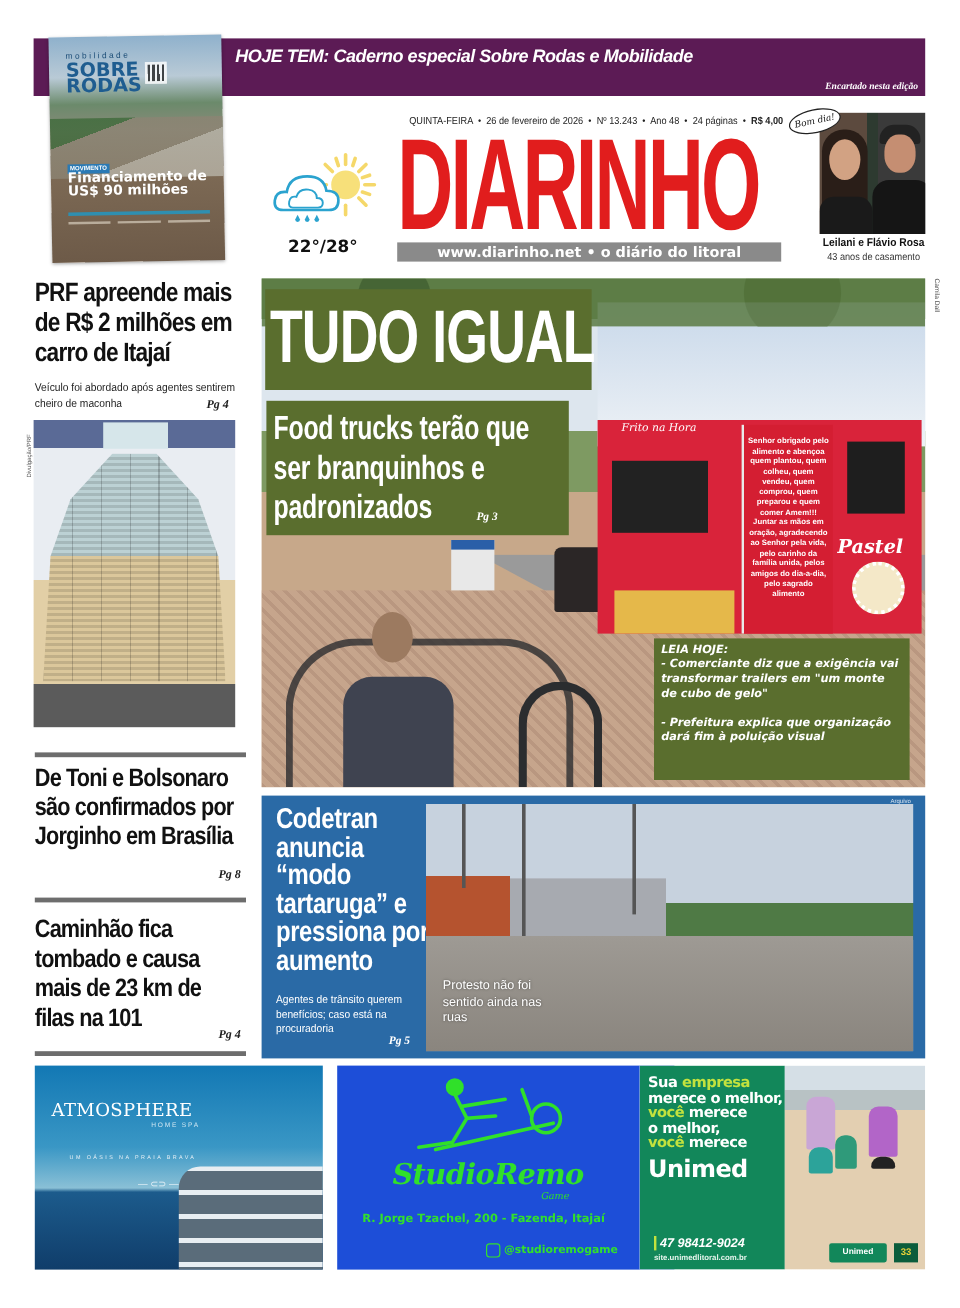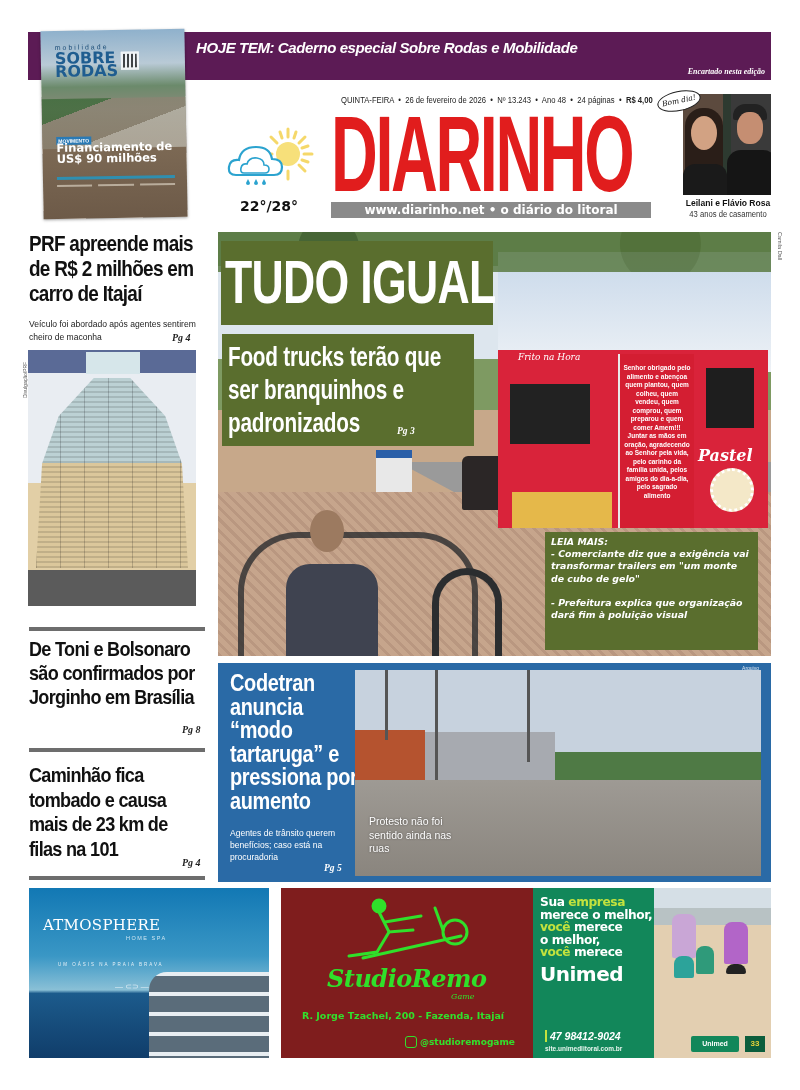--- a/index.html
+++ b/index.html
@@ -122,21 +122,21 @@
 
   
   .ad { top: 888px; height: 170px; overflow: hidden; }
   .ad-atm { left: 29px; width: 240px; background: linear-gradient(180deg, #1278b4 0%, #3a97c5 40%, #8ac0d6 60%, #1c5b8c 62%, #103d6a 100%); }
   .ad-atm .name { position: absolute; left: 14px; top: 28px; color: #fff; font-family: "DejaVu Serif", serif; font-size: 15px; letter-spacing: 0.3px; }
   .ad-atm .home { position: absolute; left: 97px; top: 47px; color: #cfe6f2; font-size: 5.5px; letter-spacing: 1.5px; }
   .ad-atm .slogan { position: absolute; left: 29px; top: 74px; color: #e5f0f7; font-size: 4.5px; letter-spacing: 2px; }
   .ad-atm .logo2 { position: absolute; left: 86px; top: 94px; color: #e5f0f7; font-size: 8px; }
   .ad-atm .building { position: absolute; left: 120px; top: 84px; width: 120px; height: 86px; background: repeating-linear-gradient(180deg, #e8eef2 0 4px, #5a6c7a 4px 20px); border-radius: 18px 0 0 0; }
 
-  .ad-remo { left: 281px; width: 281px; background: #7f1d1d; }
+  .ad-remo { left: 281px; width: 281px; background: #1d4ed8; }
   .ad-remo .rower { position: absolute; left: 62px; top: 8px; width: 130px; height: 70px; }
   .ad-remo .name { position: absolute; left: 46px; top: 76px; color: #30e02a; font-family: "DejaVu Serif", serif; font-style: italic; font-weight: bold; font-size: 24px; letter-spacing: -0.5px; }
   .ad-remo .game { position: absolute; left: 170px; top: 104px; color: #30e02a; font-family: "DejaVu Serif", serif; font-style: italic; font-size: 8px; }
   .ad-remo .addr { position: absolute; left: 14px; top: 122px; width: 216px; color: #32e02c; font-weight: bold; font-size: 9.5px; text-align: center; font-family: "DejaVu Sans", sans-serif; }
   .ad-remo .contact { position: absolute; top: 148px; color: #32e02c; font-weight: bold; font-size: 9px; font-family: "DejaVu Sans", sans-serif; display: flex; align-items: center; gap: 3px; }
   .ad-remo .ico { display: inline-block; width: 12px; height: 12px; border: 1.5px solid #32e02c; border-radius: 50%; }
   .ad-remo .ico.sq { border-radius: 3px; }
 
   .ad-unimed { left: 533px; width: 238px; background: #ffffff; }
   .ad-unimed .green-part { position: absolute; left: 0; top: 0; width: 121px; height: 170px; background: #12875a; }
@@ -265,21 +265,21 @@
 <div class="abs photo-credit-r">Camila Dall</div>
 
 <div class="abs green tudo-box">
   <div class="t">TUDO IGUAL</div>
 </div>
 <div class="abs green food-box">
   <div class="t">Food trucks terão que ser branquinhos e padronizados</div>
   <div class="pg">Pg 3</div>
 </div>
 <div class="abs green leia-box">
-  <p>LEIA MAIS:</p>
+  <p>LEIA HOJE:</p>
   <p>- Comerciante diz que a exigência vai transformar trailers em "um monte de cubo de gelo"</p>
   <div class="gap"></div>
   <p>- Prefeitura explica que organização dará fim à poluição visual</p>
 </div>
 
 <div class="abs codetran">
   <div class="t">Codetran anuncia “modo tartaruga” e pressiona por aumento</div>
   <div class="s">Agentes de trânsito querem benefícios; caso está na procuradoria</div>
   <div class="pg">Pg 5</div>
   <div class="credit">Arquivo</div>

